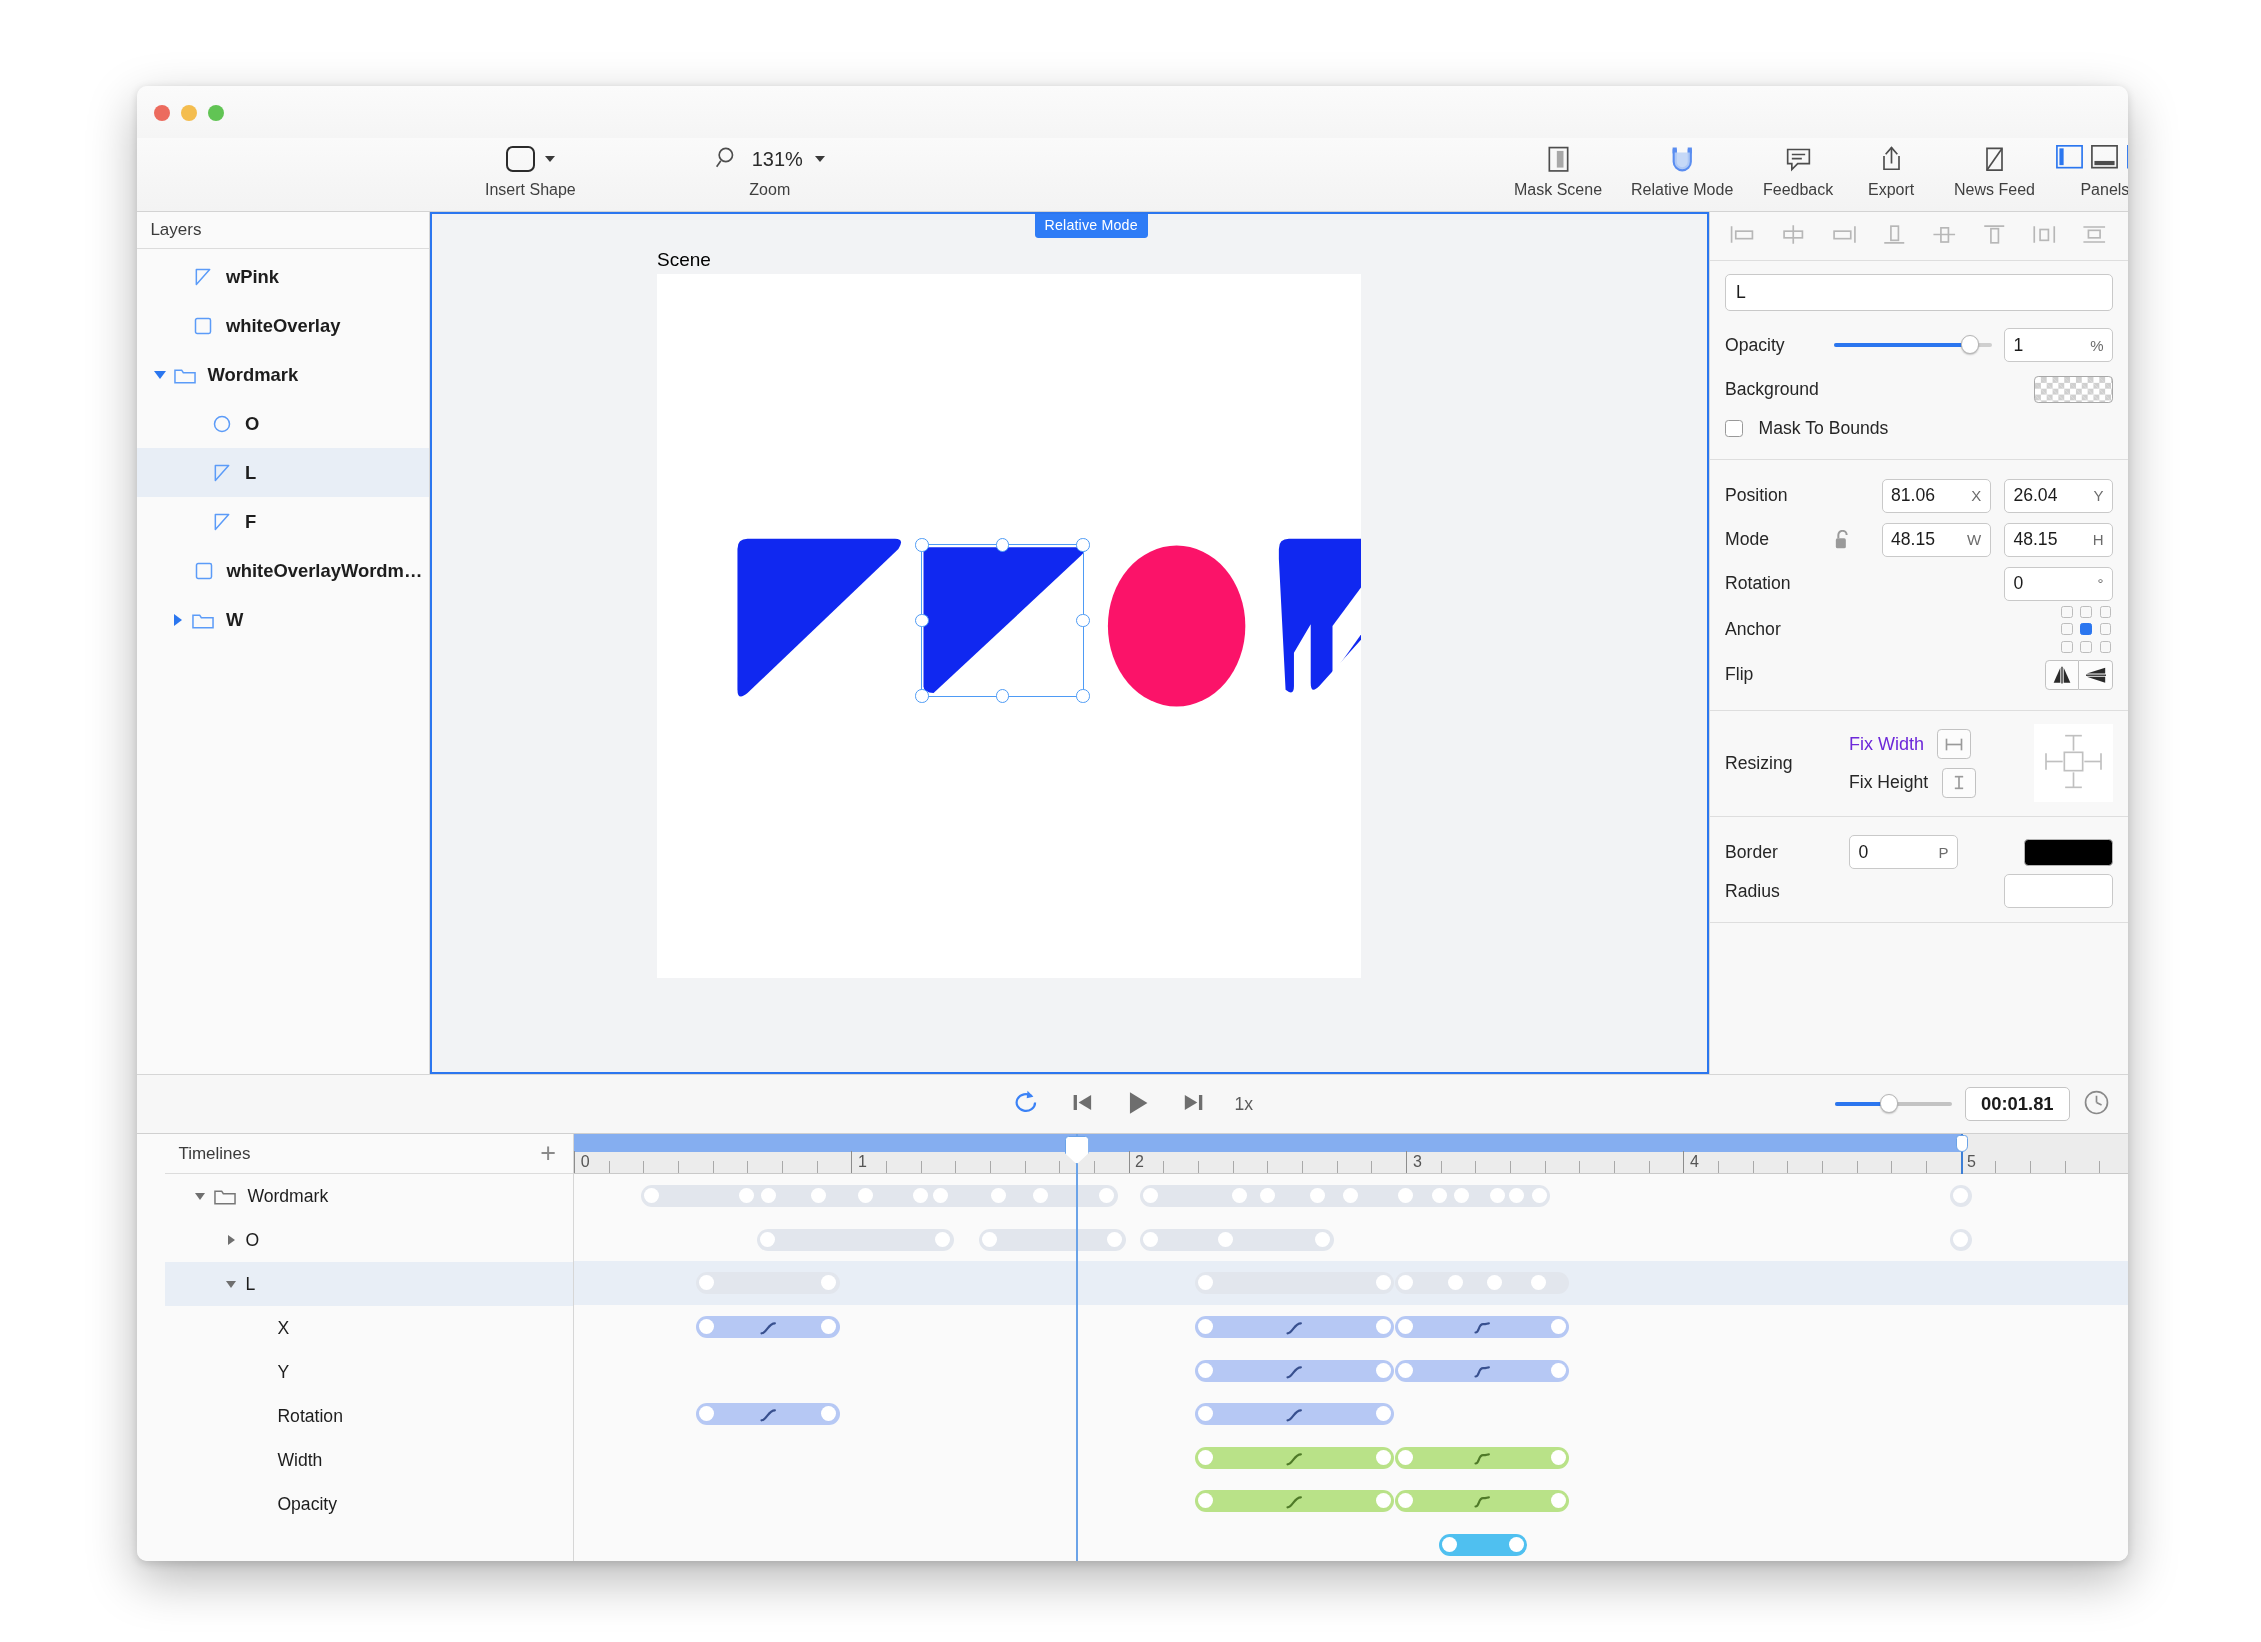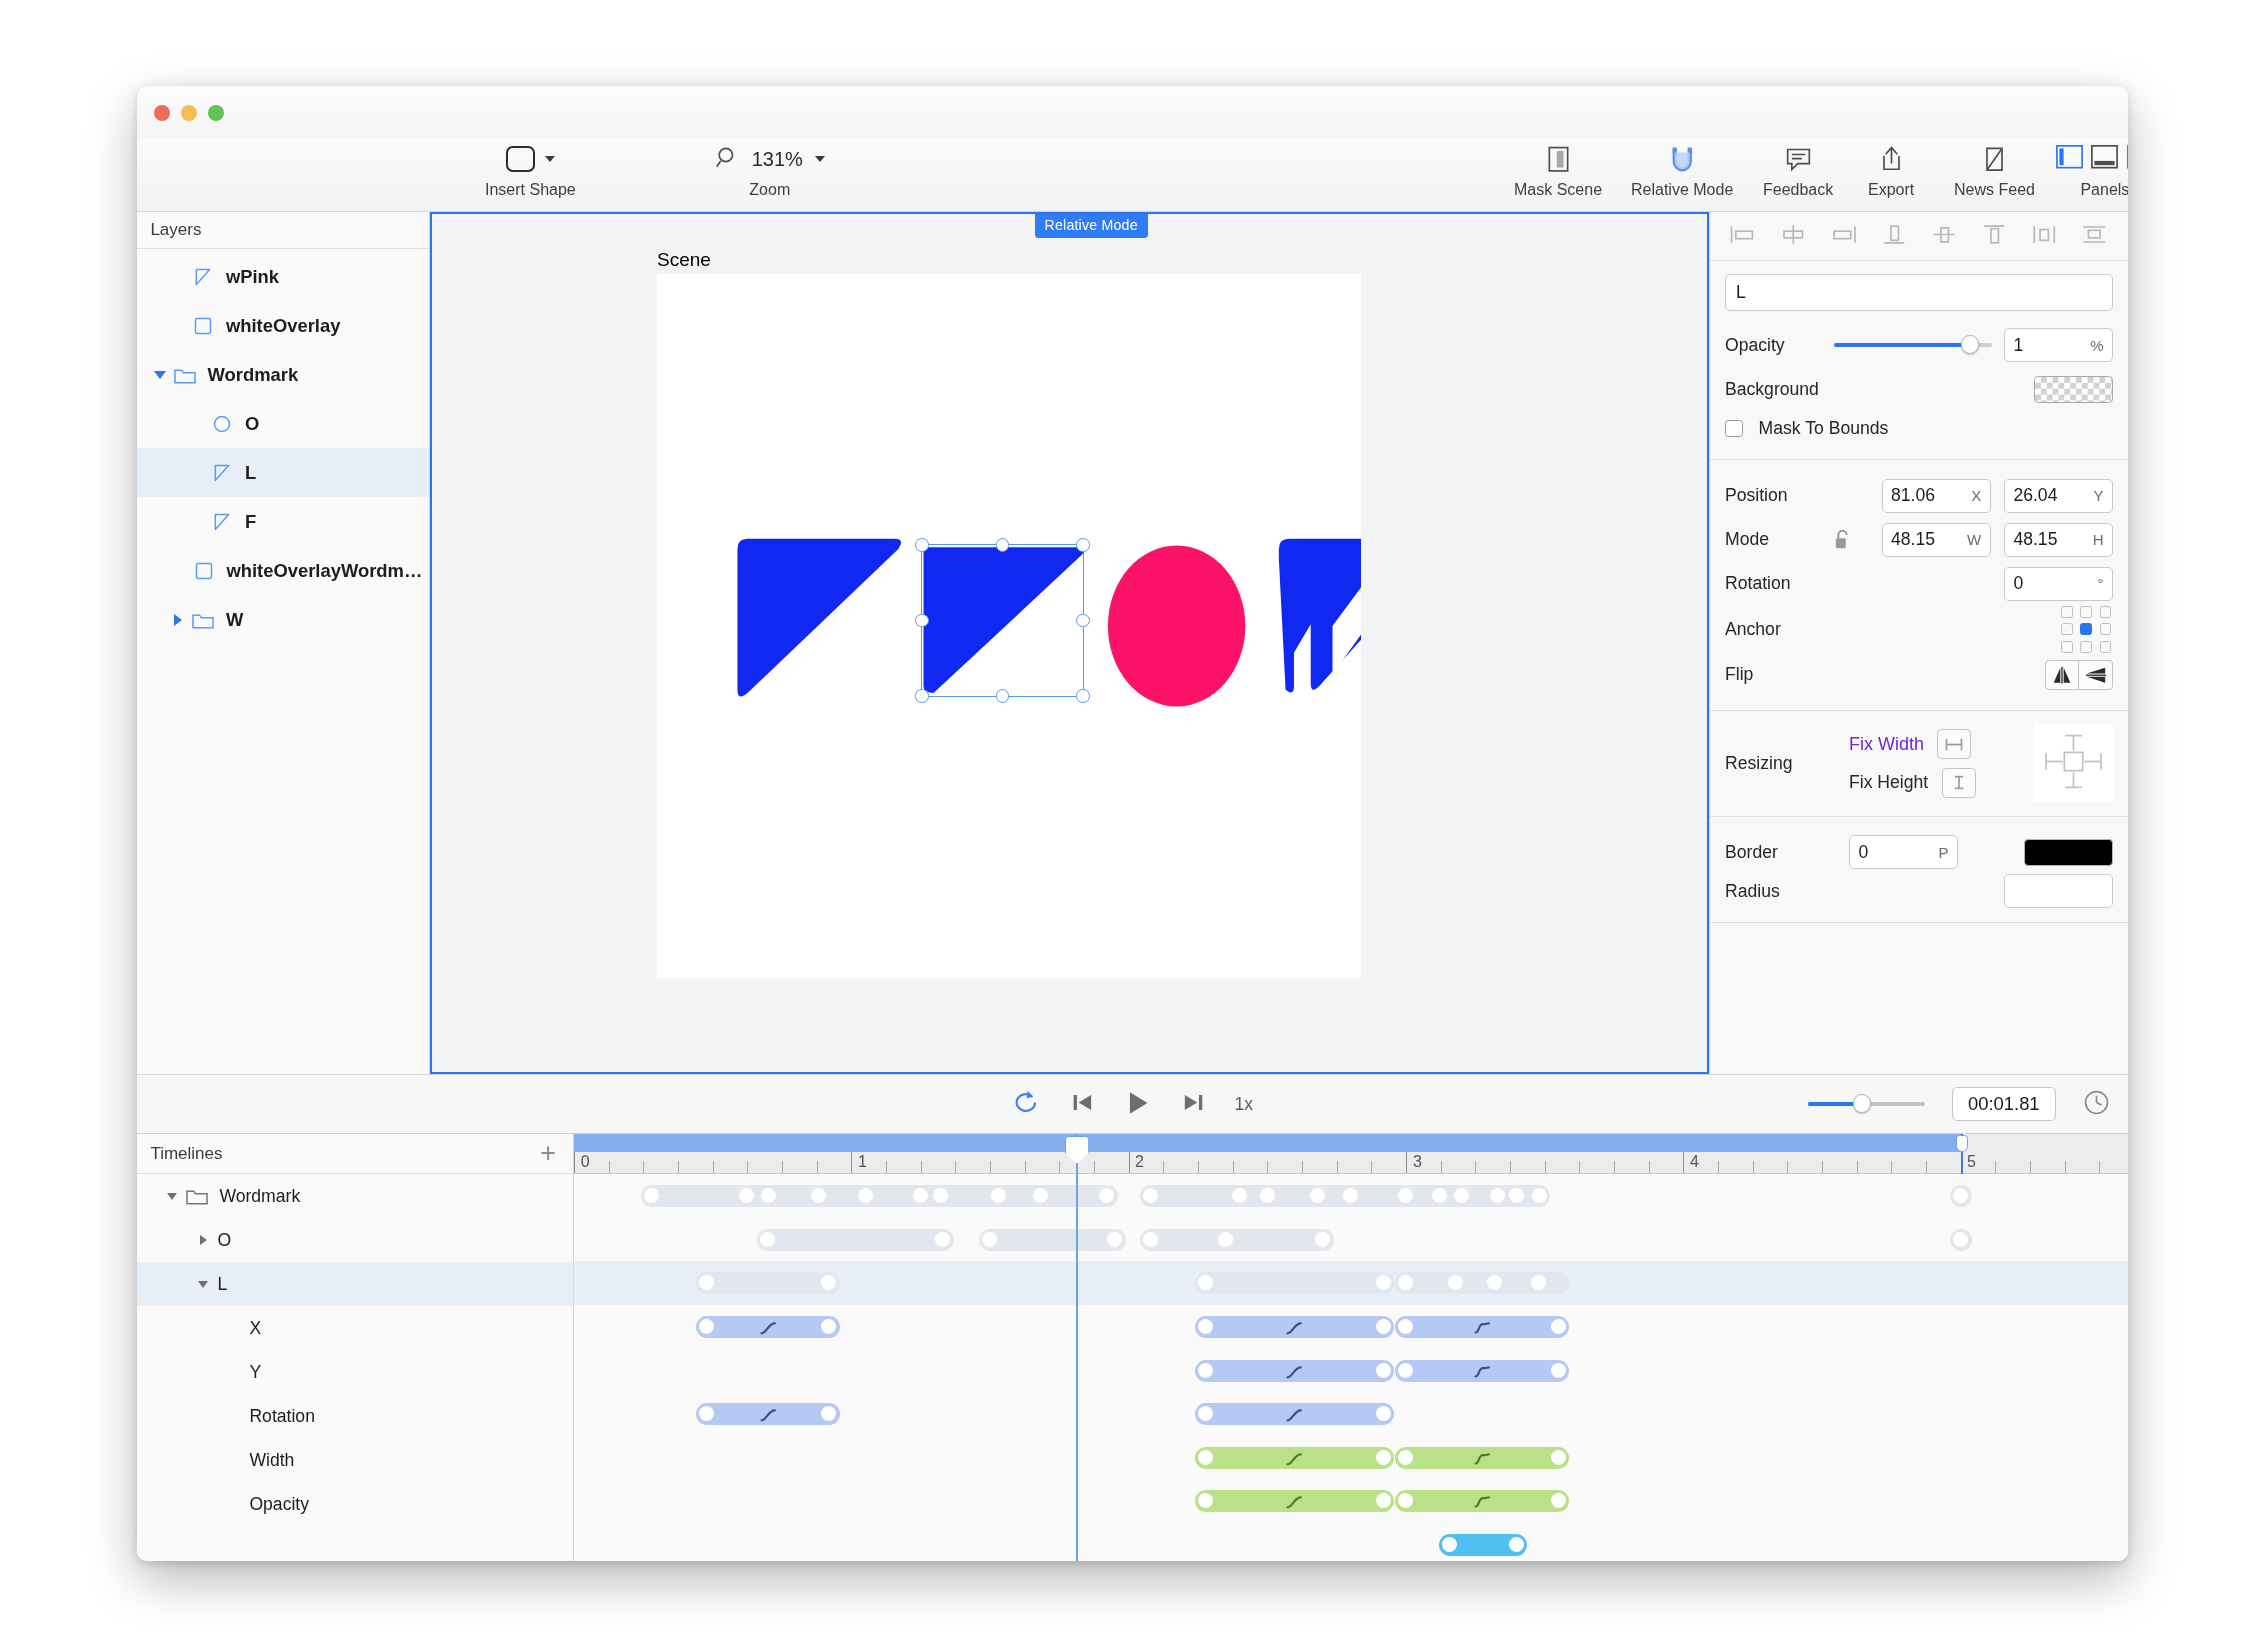--- a/index.html
+++ b/index.html
@@ -157,30 +157,30 @@
 
   
   #playbar {
     height: 60px; flex: 0 0 auto; background: #f7f7f7;
     border-top: 0.8px solid #d6d6d6; border-bottom: 0.8px solid #d0d0d0;
     position: relative; display: flex; align-items: center;
   }
   #transport { position: absolute; left: 50%; transform: translateX(-50%);
     display: flex; align-items: center; gap: 28.5px; }
   #speed { font-size: 17.6px; color: #5c5c5c; }
-  #time-group { position: absolute; right: 18.4px; display: flex; align-items: center; gap: 27px; }
+  #time-group { position: absolute; right: 18.4px; display: flex; align-items: center; gap: 13px; font-weight: bold; }
   #vol-track { width: 117px; height: 4.2px; background: #c3c3c3; border-radius: 2.5px; position: relative; }
   #time-box {
     border: 0.8px solid #c5c5c5; border-radius: 5px; background: #fff;
     padding: 5px 15px; font-size: 18.4px; color: #1b1b1b;
   }
 
   
   #timelines { flex: 0 0 auto; height: 427px; display: flex; min-height: 0; background: #fafafa; }
-  #tl-left { width: 437px; flex: 0 0 437px; border-right: 0.8px solid #d6d6d6; display: flex; flex-direction: column; }
+  #tl-left { width: 437px; flex: 0 0 437px; border-right: 0.8px solid #d6d6d6; display: flex; flex-direction: column; padding-left: 28px; }
   #tl-head {
     height: 40px; flex: 0 0 auto; display: flex; align-items: center; justify-content: space-between;
     padding: 0 17px 0 13.4px; border-bottom: 0.8px solid #dcdcdc; font-size: 17px; color: #3b3b3b;
   }
   .plus { font-size: 27px; color: #8a8a8a; line-height: 1; }
   .tl-row { height: 44px; display: flex; align-items: center; font-size: 17.6px; color: #1d1d1d; }
   .tl-row.sel { background: #e8eef6; }
   .tri-down-g { width:0;height:0;border-left:5.9px solid transparent;border-right:5.9px solid transparent;border-top:7.5px solid #6f6f6f; }
   .tri-right-g { width:0;height:0;border-top:5.9px solid transparent;border-bottom:5.9px solid transparent;border-left:7.5px solid #6f6f6f; }
 

